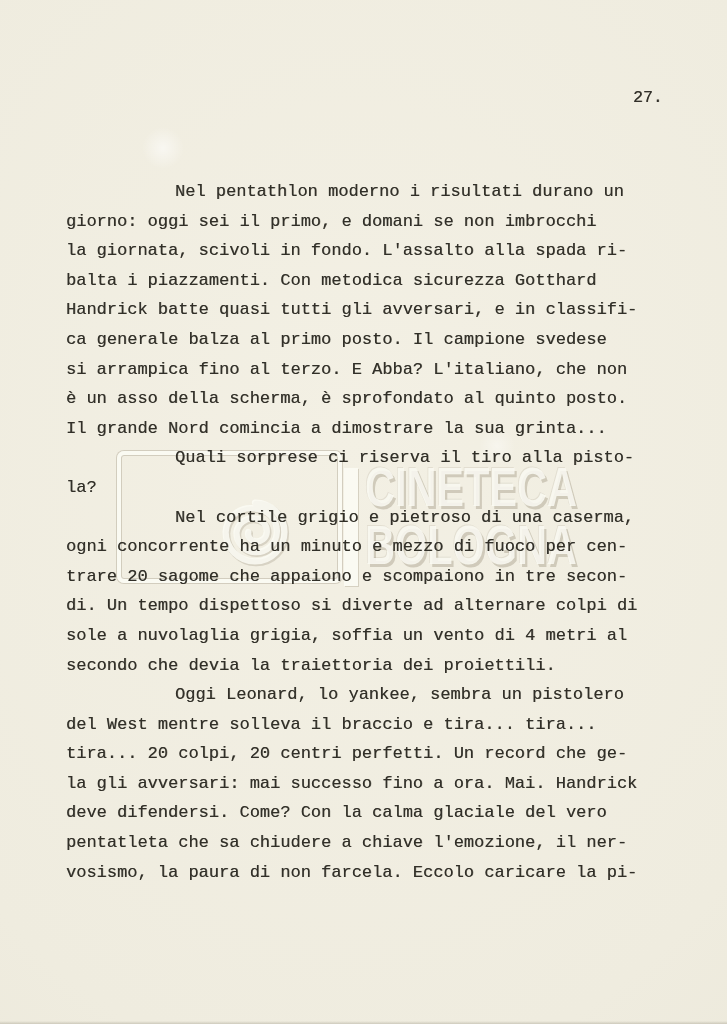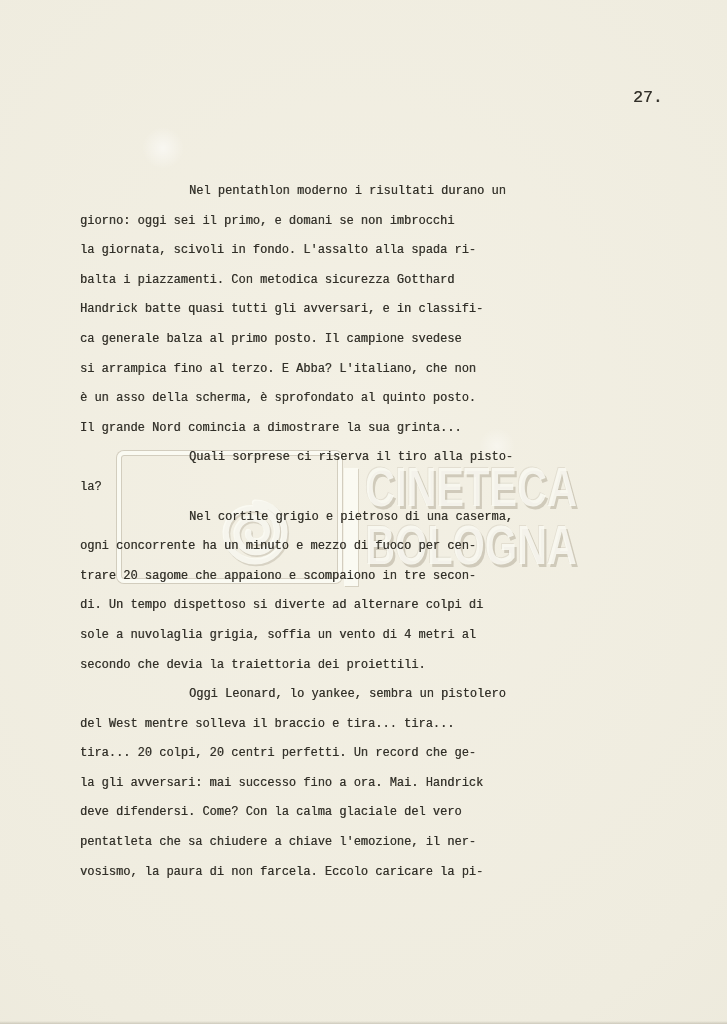--- a/index.html
+++ b/index.html
@@ -25,22 +25,22 @@
     content:"";position:absolute;left:0;right:0;bottom:0;height:3px;
     background:linear-gradient(to bottom, rgba(120,114,98,0) 0%, rgba(120,114,98,0.28) 100%);
   }
   .page-number{
     position:absolute;left:615px;top:88px;z-index:3;
     font-size:16.5px;color:var(--ink);
     text-shadow:0.4px 0.4px 0.5px rgba(40,38,30,0.6);
     margin-left:18px;
   }
   .text-block{
-    position:absolute;left:80px;top:177px;z-index:3;
-    font-size:12px;line-height:29.6px;color:var(--ink);
+    position:absolute;left:66px;top:177px;z-index:3;
+    font-size:17px;line-height:29.6px;color:var(--ink);
     white-space:pre;
     text-shadow:0.4px 0.4px 0.5px rgba(40,38,30,0.55);
   }
   .line{height:29.6px;}
   .line.indent{padding-left:109px;}
   
   .watermark{position:absolute;left:0;top:0;z-index:1;}
   .wm-box{
     position:absolute;left:117px;top:451px;width:217px;height:124px;
     border:4px solid var(--wm-white);border-radius:7px;

